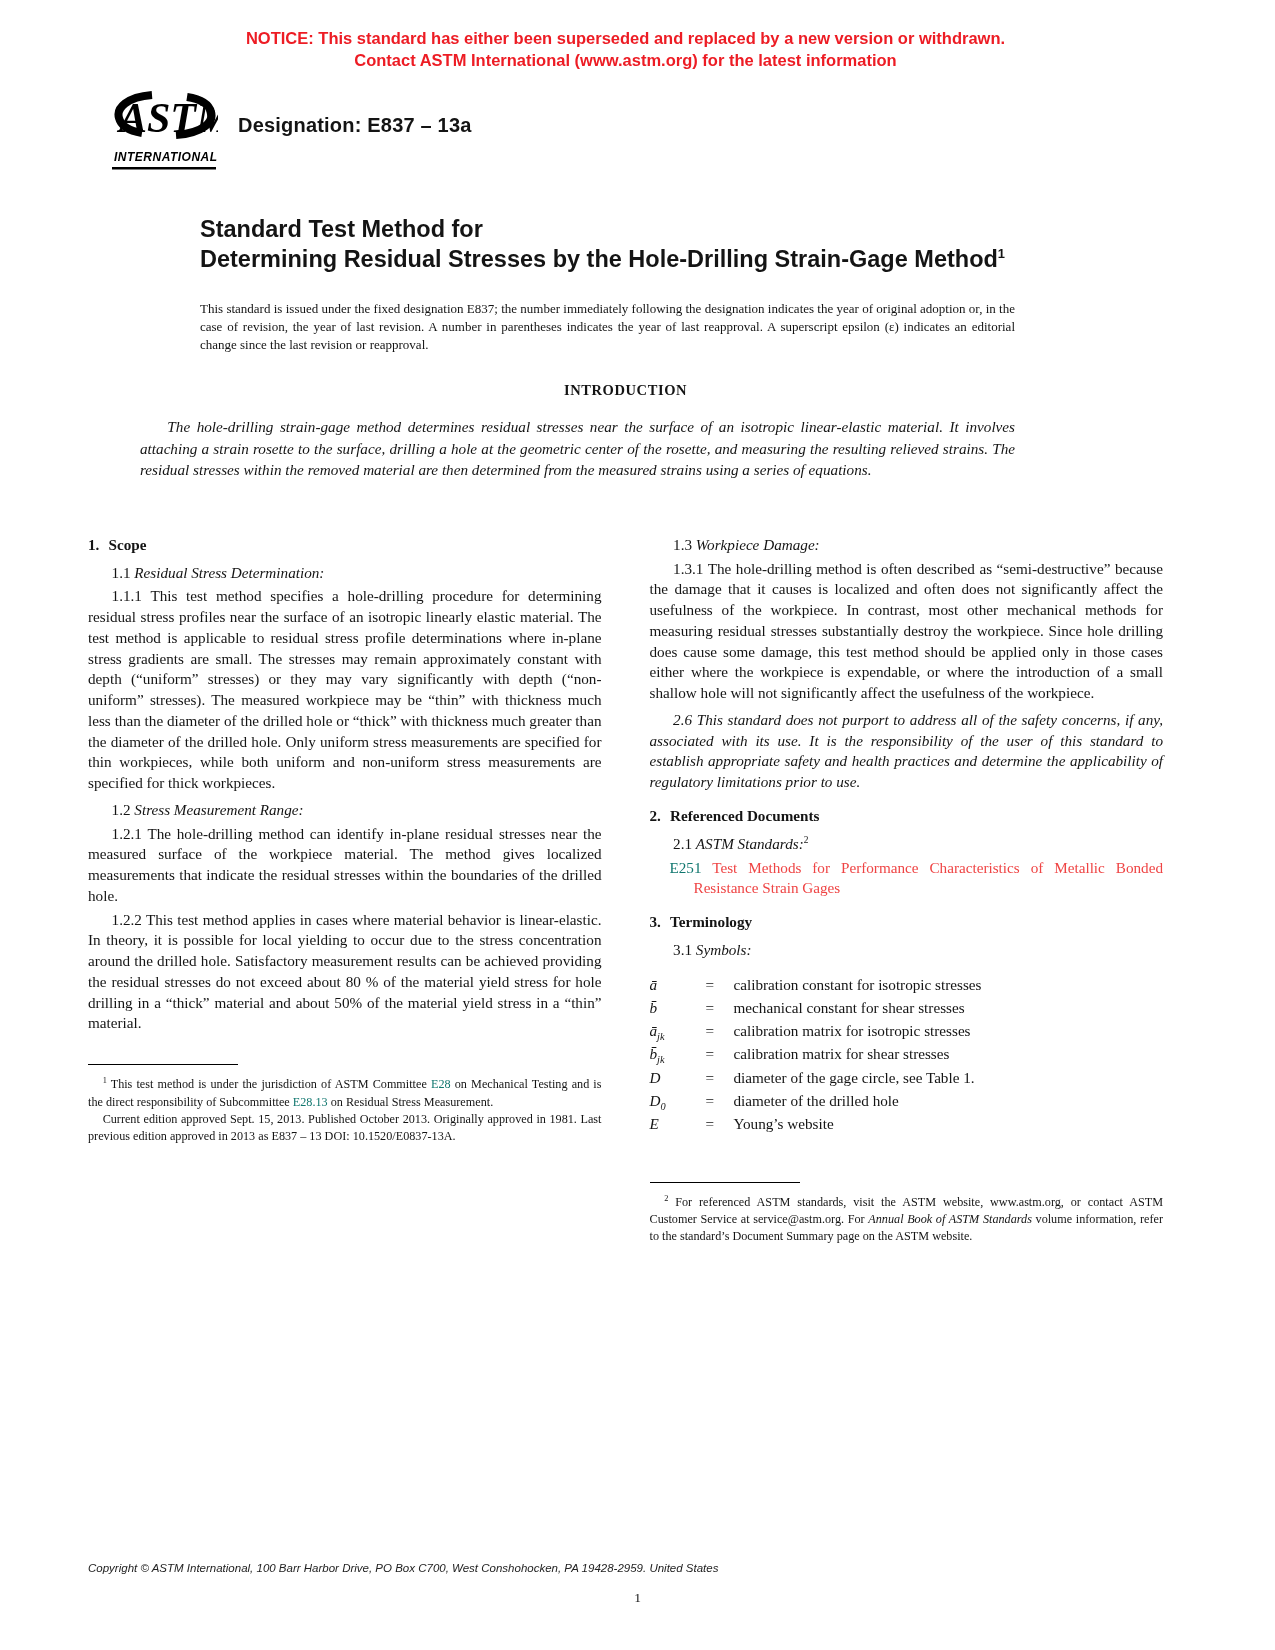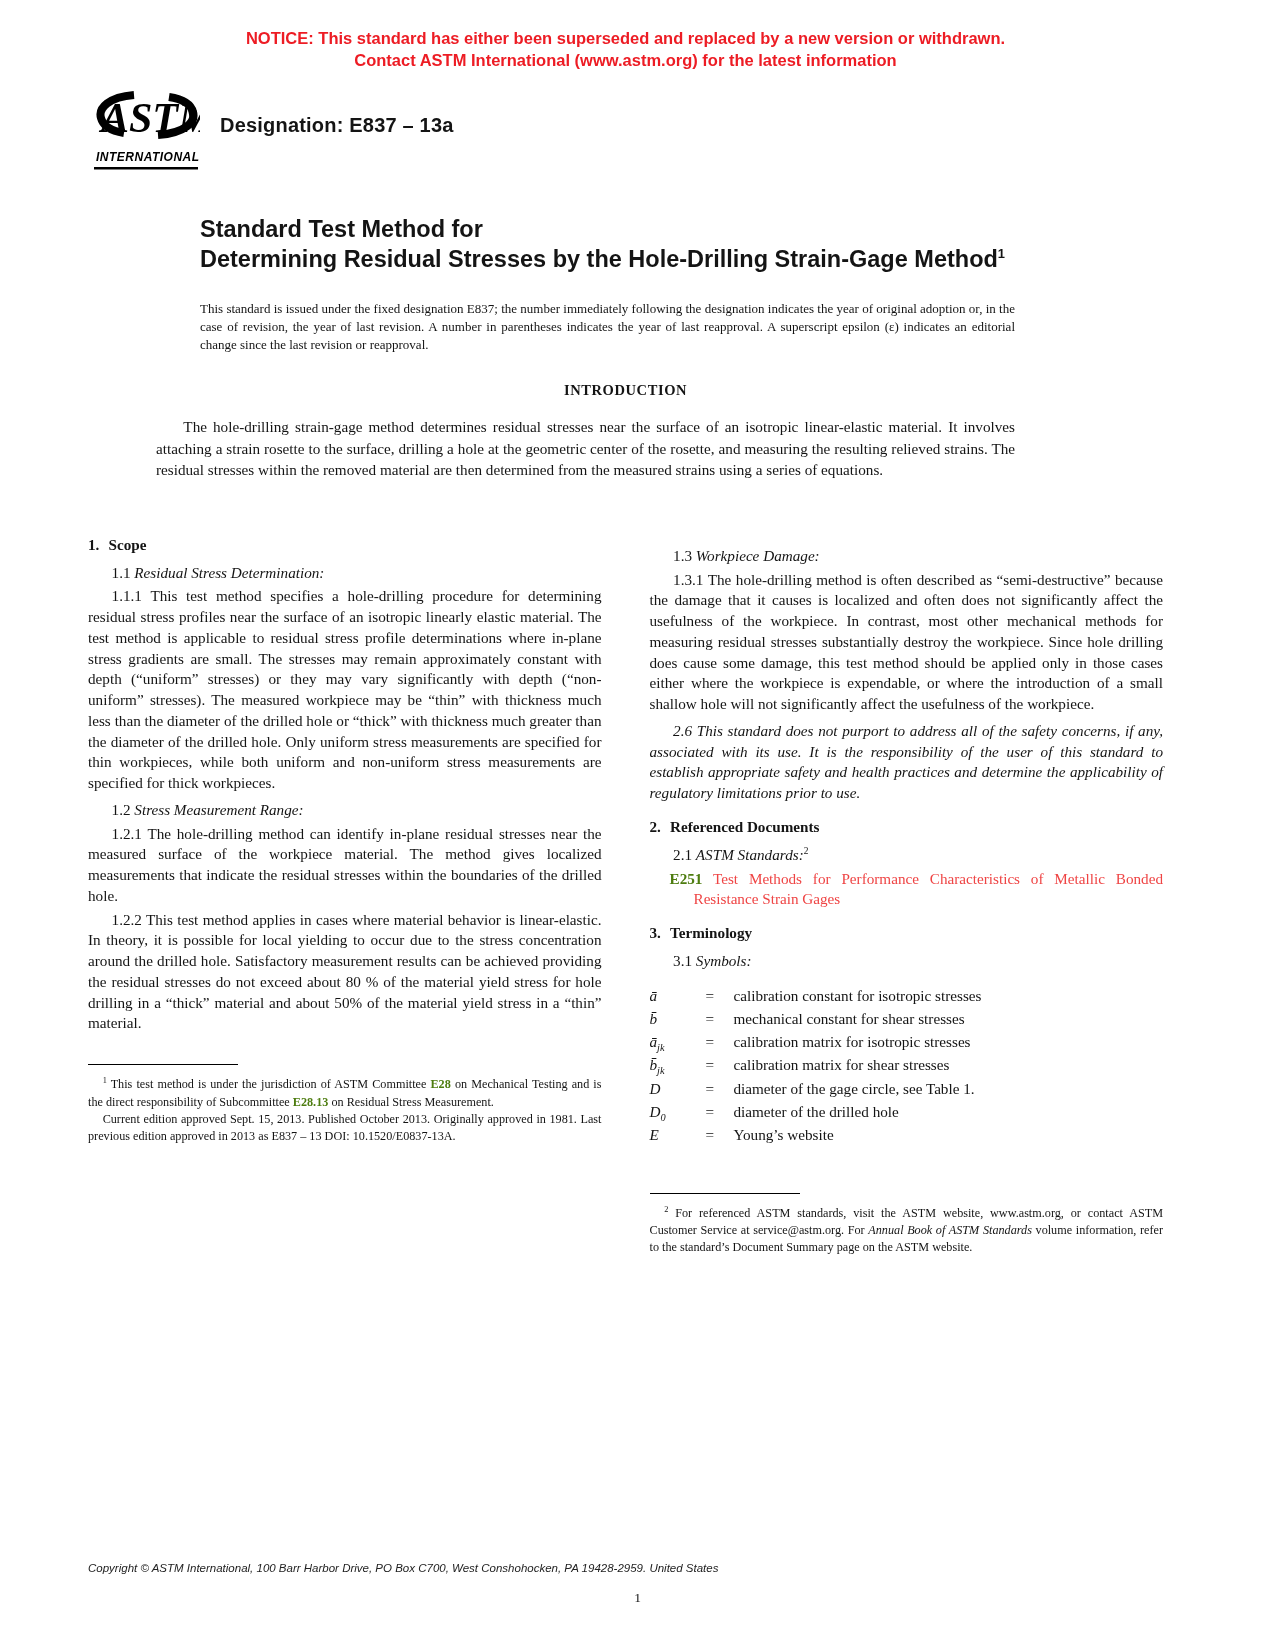--- a/index.html
+++ b/index.html
@@ -19,21 +19,21 @@
   
   .notice {
     text-align: center;
     color: #ed1c24;
     font-family: "Liberation Sans", sans-serif;
     font-weight: bold;
     font-size: 16.5px;
     line-height: 1.32;
   }
   
-  .header-row { display: flex; align-items: flex-start; margin-top: 16px; margin-left: 6px; }
+  .header-row { display: flex; align-items: flex-start; margin-top: 16px; margin-left: 24px; }
   .logo { width: 106px; height: 90px; flex: 0 0 auto; }
   .designation {
     font-family: "Liberation Sans", sans-serif;
     font-weight: bold;
     font-size: 20px;
     margin-left: 20px;
     margin-top: 26px;
     letter-spacing: 0.2px;
   }
   
@@ -58,27 +58,28 @@
   }
   
   .intro-heading {
     margin-top: 28px;
     text-align: center;
     font-weight: bold;
     font-size: 14.5px;
     letter-spacing: 0.6px;
   }
   .intro-body {
-    margin-left: 68px;
+    margin-left: 52px;
     margin-right: 148px;
     margin-top: 17px;
     font-size: 15.2px;
     line-height: 1.42;
     text-align: justify;
     text-indent: 1.8em;
+    font-style: italic;
   }
   
   .columns { display: flex; gap: 48px; margin-top: 54px; justify-content: center; }
   .col { flex: 1; font-size: 15.2px; line-height: 1.365; }
   .sec-heading { font-weight: bold; margin: 13px 0 7px 0; }
   .sec-heading.first { margin-top: 0; }
   .sec-num { margin-right: 0.6em; }
   .col p.para {
     text-align: justify;
     text-indent: 1.55em;
@@ -87,21 +88,21 @@
   .col p.lead { margin-top: 6px; }
   .italic-para { font-style: italic; }
   sup.fnmark { font-size: 0.62em; }
   
   .refentry {
     padding-left: 44px;
     text-indent: -24px;
     text-align: justify;
     margin-bottom: 3px;
   }
-  .red-link { color: #4d7c0f; text-decoration: none; cursor: pointer; font-weight: bold; }
+  .red-link { color: #0f766e; text-decoration: none; cursor: pointer; }
   .blue-link { color: #ef4444; text-decoration: none; cursor: pointer; }
   
   .symbols { margin-top: 14px; }
   .symrow { display: flex; line-height: 1.38; }
   .symrow .sym { width: 56px; font-style: italic; }
   .symrow .sym sub { font-size: 0.68em; font-style: italic; }
   .symrow .eq { width: 28px; }
   .symrow .def { flex: 1; }
   
   .footnote-block { margin-top: 30px; }
@@ -200,21 +201,21 @@
       </p>
 
       <div class="footnote-block">
         <div class="fn-rule"></div>
         <p class="fn"><sup>1</sup> <span>This test method is under the jurisdiction of ASTM Committee </span><a class="red-link">E28</a><span> on Mechanical Testing and is the direct responsibility of Subcommittee </span><a class="red-link">E28.13</a><span> on Residual Stress Measurement.</span></p>
         <p class="fn">Current edition approved Sept. 15, 2013. Published October 2013. Originally approved in 1981. Last previous edition approved in 2013 as E837 – 13 DOI: 10.1520/E0837-13A.</p>
       </div>
     </div>
 
     <div class="col">
-      <p class="para" style="margin-top:11px">
+      <p class="para" style="margin-top:0">
         <span>1.3</span>
         <i>Workpiece Damage:</i>
       </p>
 
       <p class="para">
         <span>1.3.1</span>
         <span>The hole-drilling method is often described as “semi-destructive” because the damage that it causes is localized and often does not significantly affect the usefulness of the workpiece. In contrast, most other mechanical methods for measuring residual stresses substantially destroy the workpiece. Since hole drilling does cause some damage, this test method should be applied only in those cases either where the workpiece is expendable, or where the introduction of a small shallow hole will not significantly affect the usefulness of the workpiece.</span>
       </p>
 
       <p class="para lead italic-para">

